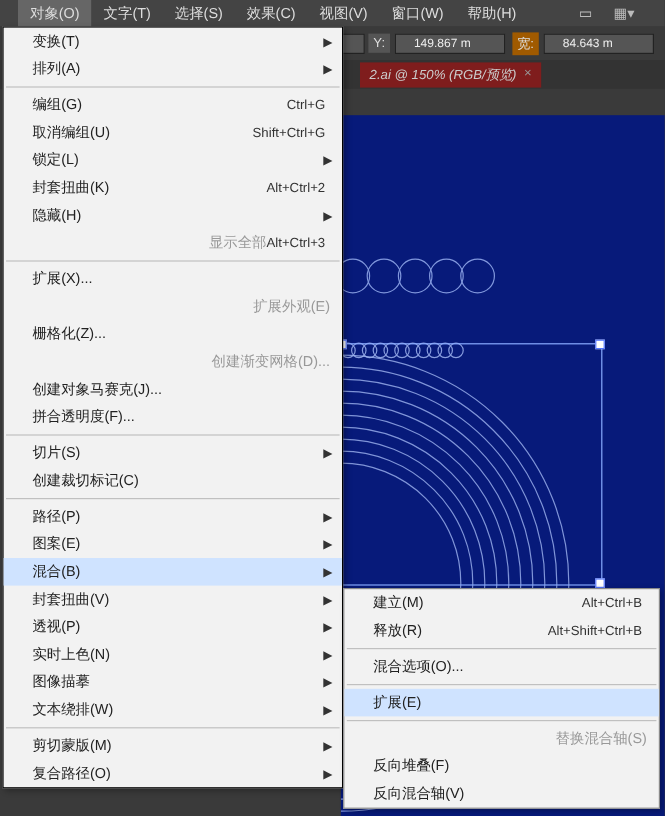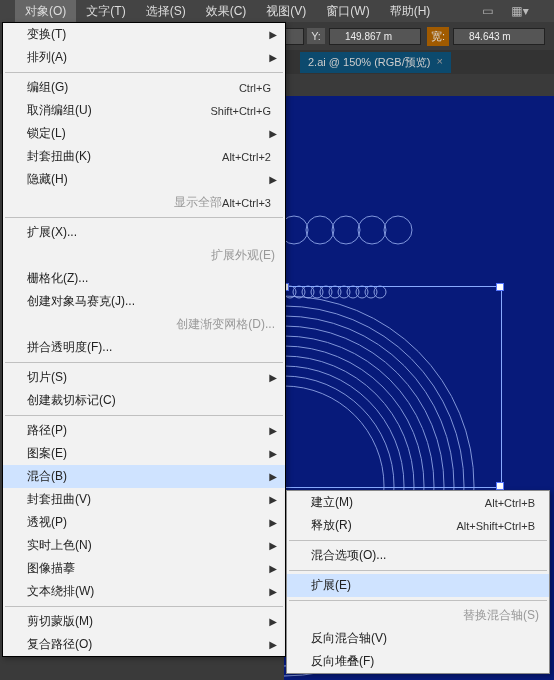--- a/index.html
+++ b/index.html
@@ -74,26 +74,27 @@
   width: 60px;
 }
 .tabbar {
   background: #333;
   height: 24px;
   display: flex;
   align-items: center;
   padding-left: 300px;
 }
 .tab {
-  background: #0c4a6e;
+  background: #7f1d1d;
   padding: 3px 8px;
   font-size: 11px;
   color: #ccc;
   display: flex;
   gap: 6px;
+  font-style: italic;
 }
 .tab .close { color: #999; font-size: 11px; }
 .canvas {
   position: absolute;
   right: 0;
   top: 96px;
   width: 270px;
   height: 584px;
   background: #071a7a;
   overflow: hidden;
@@ -279,27 +280,27 @@
     <div class="dropdown-sep"></div>
     <div class="dropdown-item">
       <span class="label">扩展(X)...</span>
     </div>
     <div class="dropdown-item disabled">
       <span class="label">扩展外观(E)</span>
     </div>
     <div class="dropdown-item">
       <span class="label">栅格化(Z)...</span>
     </div>
-    <div class="dropdown-item">
-      <span class="label">创建对象马赛克(J)...</span>
-    </div>
     <div class="dropdown-item disabled">
       <span class="label">创建渐变网格(D)...</span>
     </div>
     <div class="dropdown-item">
+      <span class="label">创建对象马赛克(J)...</span>
+    </div>
+    <div class="dropdown-item">
       <span class="label">拼合透明度(F)...</span>
     </div>
     <div class="dropdown-sep"></div>
     <div class="dropdown-item">
       <span class="label">切片(S)</span>
       <span class="arrow">▶</span>
     </div>
     <div class="dropdown-item">
       <span class="label">创建裁切标记(C)</span>
     </div>
@@ -361,18 +362,18 @@
     </div>
     <div class="dropdown-sep"></div>
     <div class="dropdown-item highlight">
       <span class="label">扩展(E)</span>
     </div>
     <div class="dropdown-sep"></div>
     <div class="dropdown-item disabled">
       <span class="label">替换混合轴(S)</span>
     </div>
     <div class="dropdown-item">
+      <span class="label">反向堆叠(F)</span>
+    </div>
+    <div class="dropdown-item">
       <span class="label">反向混合轴(V)</span>
     </div>
-    <div class="dropdown-item">
-      <span class="label">反向堆叠(F)</span>
-    </div>
   </div>
 
 </body></html>

